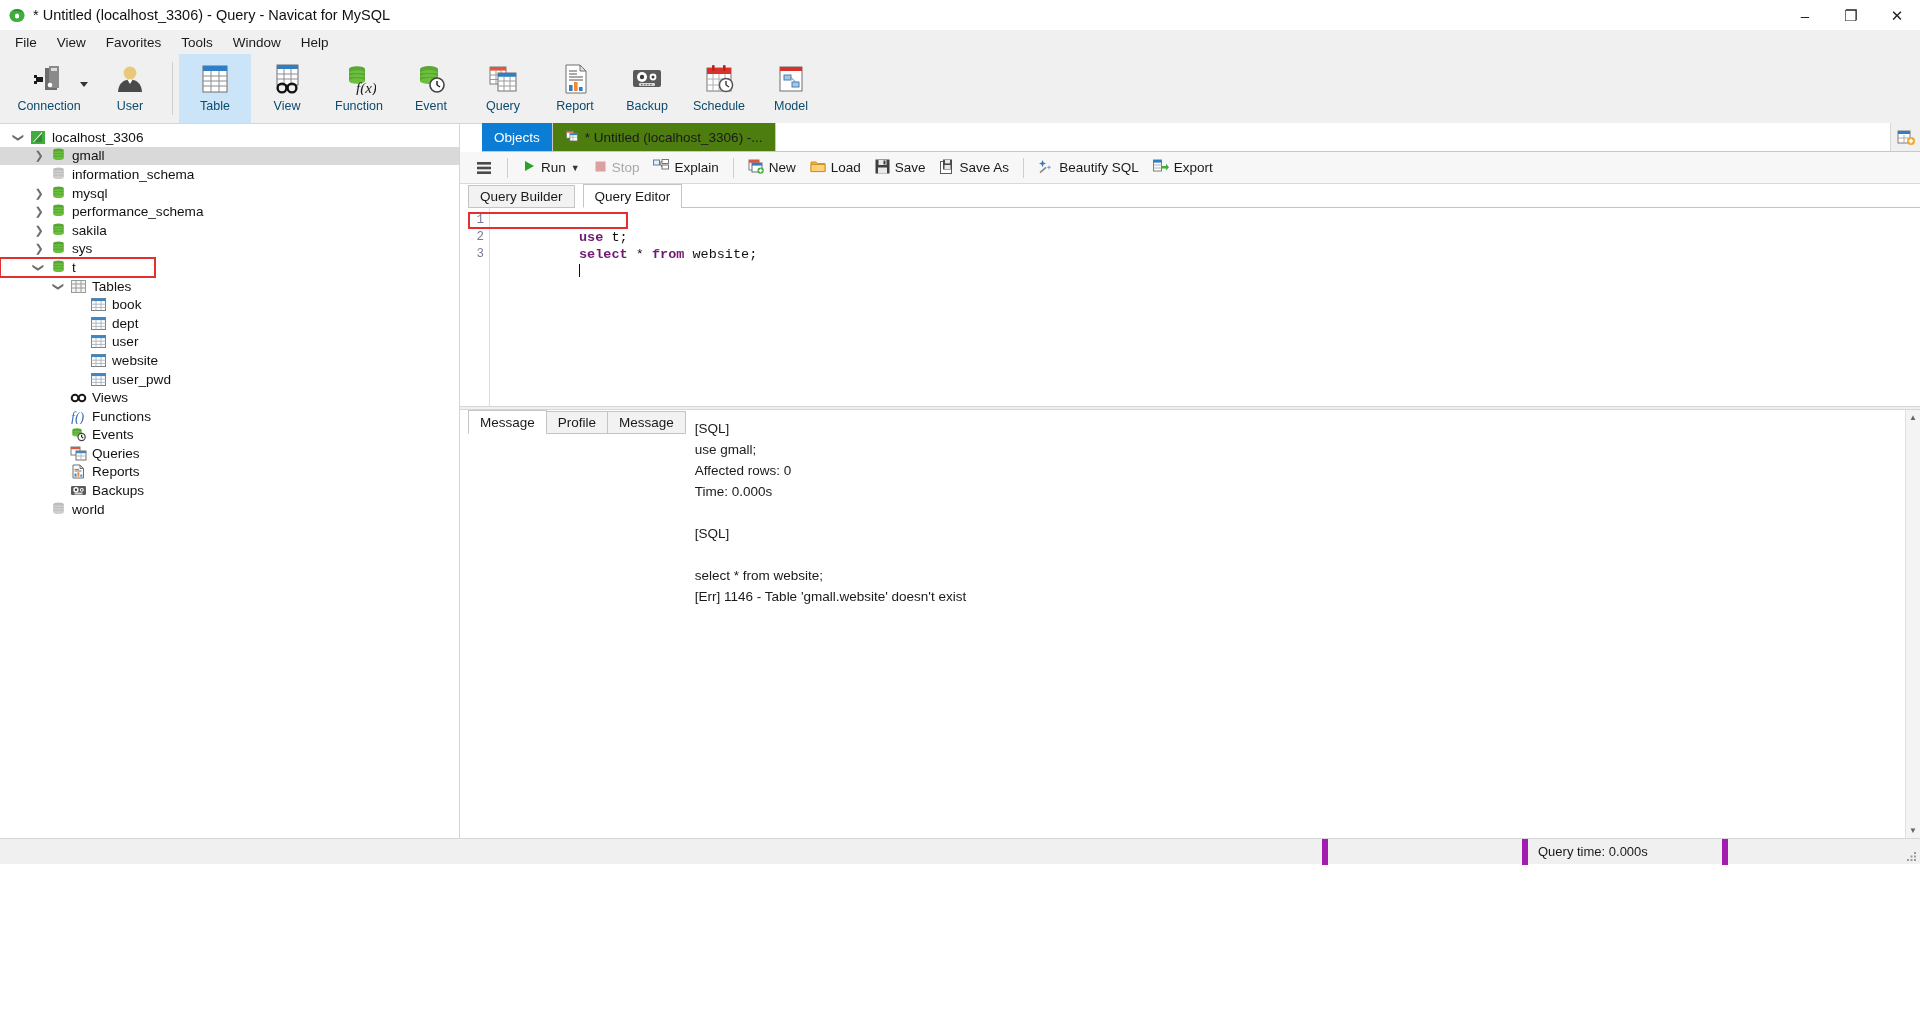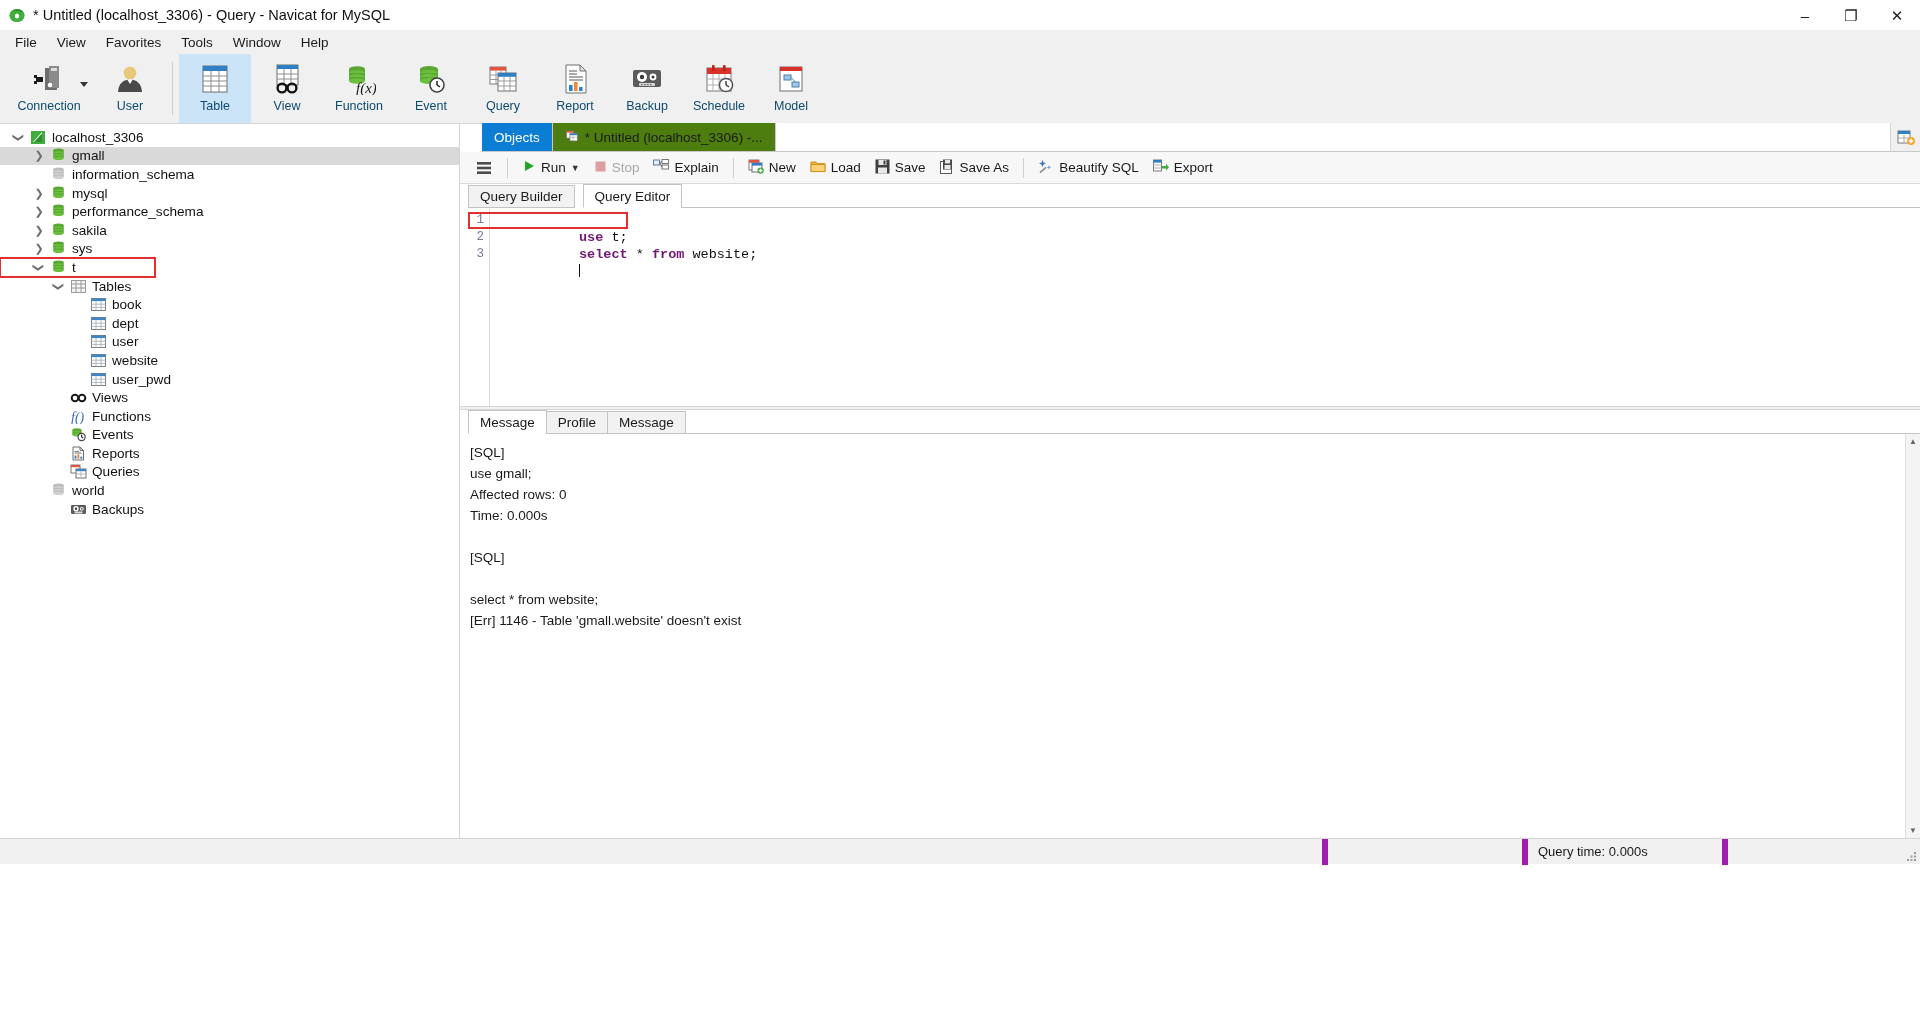--- a/index.html
+++ b/index.html
@@ -123,21 +123,21 @@
   .kw { color:#701a75;font-weight:bold; }
   .plain { color:#111; }
   .codebox {
     position:absolute; left:30px; top:4px; width:130px; height:17px;
     border:2px solid #e03030; pointer-events:none;
   }
   .caret-line { display:inline-block; width:1px; height:13px; background:#111; vertical-align:-2px; }
 
   .hsplit { height:4px; background:#f0f0f0; border-top:1px solid #d6d6d6; border-bottom:1px solid #d6d6d6; }
 
-  .result { flex:1; display:flex; flex-direction:column; background:#fff; min-height:0; }
+  .result { flex:1; display:flex; flex-direction:row; background:#fff; min-height:0; }
   .rtabs { height:24px; display:flex; align-items:flex-end; padding-left:8px; background:#fff; }
   .rtab {
     height:23px; padding:0 11px; display:flex; align-items:center;
     font-size:13.5px; border:1px solid #c4c4c4; background:#f2f2f2; margin-right:-1px; color:#1a1a1a;
   }
   .rtab.on { background:#fff; border-bottom-color:#fff; height:24px; }
   .rtab-fill { flex:1; border-bottom:1px solid #c4c4c4; height:23px; }
 
   .msg-wrap { flex:1; display:flex; min-height:0; }
   .msg {
@@ -644,75 +644,75 @@
             <circle cx="11.6" cy="10" r="3.6" fill="#fff" stroke="#444" stroke-width="1.2"></circle>
             <line x1="11.6" y1="10" x2="11.6" y2="7.8" stroke="#222" stroke-width="1.1"></line>
             <line x1="11.6" y1="10" x2="13.2" y2="11" stroke="#222" stroke-width="1.1"></line>
           </svg></span>
         <span>Events</span>
       </div>
       <div class="tree-row">
         <span style="width: 48px; flex: 0 0 auto;"></span>
         <span class="tw"></span>
         <span class="tico"><svg width="17" height="15" viewBox="0 0 17 15">
-            <path d="M3 1 h7 l3.5 3.5 v9.5 h-10.5 z" fill="#fff" stroke="#6f6f6f"></path>
-            <path d="M10 1 v3.5 h3.5 z" fill="#dedede" stroke="#6f6f6f"></path>
-            <g stroke="#777">
-              <line x1="4.5" y1="5.4" x2="9" y2="5.4"></line>
-              <line x1="4.5" y1="7" x2="11.5" y2="7"></line>
-            </g>
-            <rect x="4.5" y="9.5" width="2" height="3.2" fill="#3f86c4"></rect>
-            <rect x="7.4" y="8.2" width="2" height="4.5" fill="#ef8a3a"></rect>
-            <rect x="10.3" y="10.6" width="2" height="2.1" fill="#3f86c4"></rect>
-          </svg></span>
-        <span>Reports</span>
-      </div>
-      <div class="tree-row">
-        <span style="width: 48px; flex: 0 0 auto;"></span>
-        <span class="tw"></span>
-        <span class="tico"><svg width="17" height="15" viewBox="0 0 17 15">
             <rect x="1" y="1" width="9" height="8" fill="#fff" stroke="#7a7a7a"></rect>
             <rect x="1" y="1" width="9" height="2.2" fill="#e0553d"></rect>
             <rect x="6" y="5" width="10" height="9" fill="#fff" stroke="#6f6f6f"></rect>
             <rect x="6" y="5" width="10" height="2.2" fill="#3f86c4"></rect>
             <g stroke="#b6b6b6">
               <line x1="11" y1="7.2" x2="11" y2="14"></line>
               <line x1="6" y1="10" x2="16" y2="10"></line>
             </g>
           </svg></span>
         <span>Queries</span>
+      </div>
+      <div class="tree-row">
+        <span style="width: 48px; flex: 0 0 auto;"></span>
+        <span class="tw"></span>
+        <span class="tico"><svg width="17" height="15" viewBox="0 0 17 15">
+            <path d="M3 1 h7 l3.5 3.5 v9.5 h-10.5 z" fill="#fff" stroke="#6f6f6f"></path>
+            <path d="M10 1 v3.5 h3.5 z" fill="#dedede" stroke="#6f6f6f"></path>
+            <g stroke="#777">
+              <line x1="4.5" y1="5.4" x2="9" y2="5.4"></line>
+              <line x1="4.5" y1="7" x2="11.5" y2="7"></line>
+            </g>
+            <rect x="4.5" y="9.5" width="2" height="3.2" fill="#3f86c4"></rect>
+            <rect x="7.4" y="8.2" width="2" height="4.5" fill="#ef8a3a"></rect>
+            <rect x="10.3" y="10.6" width="2" height="2.1" fill="#3f86c4"></rect>
+          </svg></span>
+        <span>Reports</span>
+      </div>
+      <div class="tree-row">
+        <span style="width: 48px; flex: 0 0 auto;"></span>
+        <span class="tw"></span>
+        <span class="tico"><svg width="17" height="15" viewBox="0 0 17 15">
+            <rect x="1" y="3" width="15" height="9" rx="1.3" fill="#5a5a5a"></rect>
+            <circle cx="6" cy="6.8" r="2.7" fill="#fff"></circle>
+            <circle cx="6" cy="6.8" r="1.2" fill="#3a3a3a"></circle>
+            <circle cx="11.8" cy="6.8" r="1.9" fill="#fff"></circle>
+            <circle cx="11.8" cy="6.8" r="0.85" fill="#3a3a3a"></circle>
+            <rect x="4.4" y="9.6" width="8.2" height="1.8" rx="0.6" fill="#d8d8d8"></rect>
+          </svg></span>
+        <span>Backups</span>
       </div>
       <div class="tree-row">
         <span style="width: 28px; flex: 0 0 auto;"></span>
         <span class="tw"></span>
         <span class="tico"><svg width="17" height="15" viewBox="0 0 17 15">
             <g fill="#bdbdbd">
               <ellipse cx="8.5" cy="2.4" rx="5.2" ry="1.8"></ellipse>
               <rect x="3.3" y="2.4" width="10.4" height="2.6"></rect>
               <ellipse cx="8.5" cy="5" rx="5.2" ry="1.8" fill="#cfcfcf"></ellipse>
               <rect x="3.3" y="5" width="10.4" height="2.6"></rect>
               <ellipse cx="8.5" cy="7.6" rx="5.2" ry="1.8" fill="#cfcfcf"></ellipse>
               <rect x="3.3" y="7.6" width="10.4" height="2.6"></rect>
               <ellipse cx="8.5" cy="10.2" rx="5.2" ry="1.8" fill="#cfcfcf"></ellipse>
             </g>
           </svg></span>
         <span>world</span>
-      </div>
-      <div class="tree-row">
-        <span style="width: 48px; flex: 0 0 auto;"></span>
-        <span class="tw"></span>
-        <span class="tico"><svg width="17" height="15" viewBox="0 0 17 15">
-            <rect x="1" y="3" width="15" height="9" rx="1.3" fill="#5a5a5a"></rect>
-            <circle cx="6" cy="6.8" r="2.7" fill="#fff"></circle>
-            <circle cx="6" cy="6.8" r="1.2" fill="#3a3a3a"></circle>
-            <circle cx="11.8" cy="6.8" r="1.9" fill="#fff"></circle>
-            <circle cx="11.8" cy="6.8" r="0.85" fill="#3a3a3a"></circle>
-            <rect x="4.4" y="9.6" width="8.2" height="1.8" rx="0.6" fill="#d8d8d8"></rect>
-          </svg></span>
-        <span>Backups</span>
       </div>
     </div>
 
   <div class="right">
 
     <div class="tabstrip">
       <div class="ptab objects">Objects</div>
       <div class="ptab current">
         <span>
           <svg width="14" height="14" viewBox="0 0 34 32">

